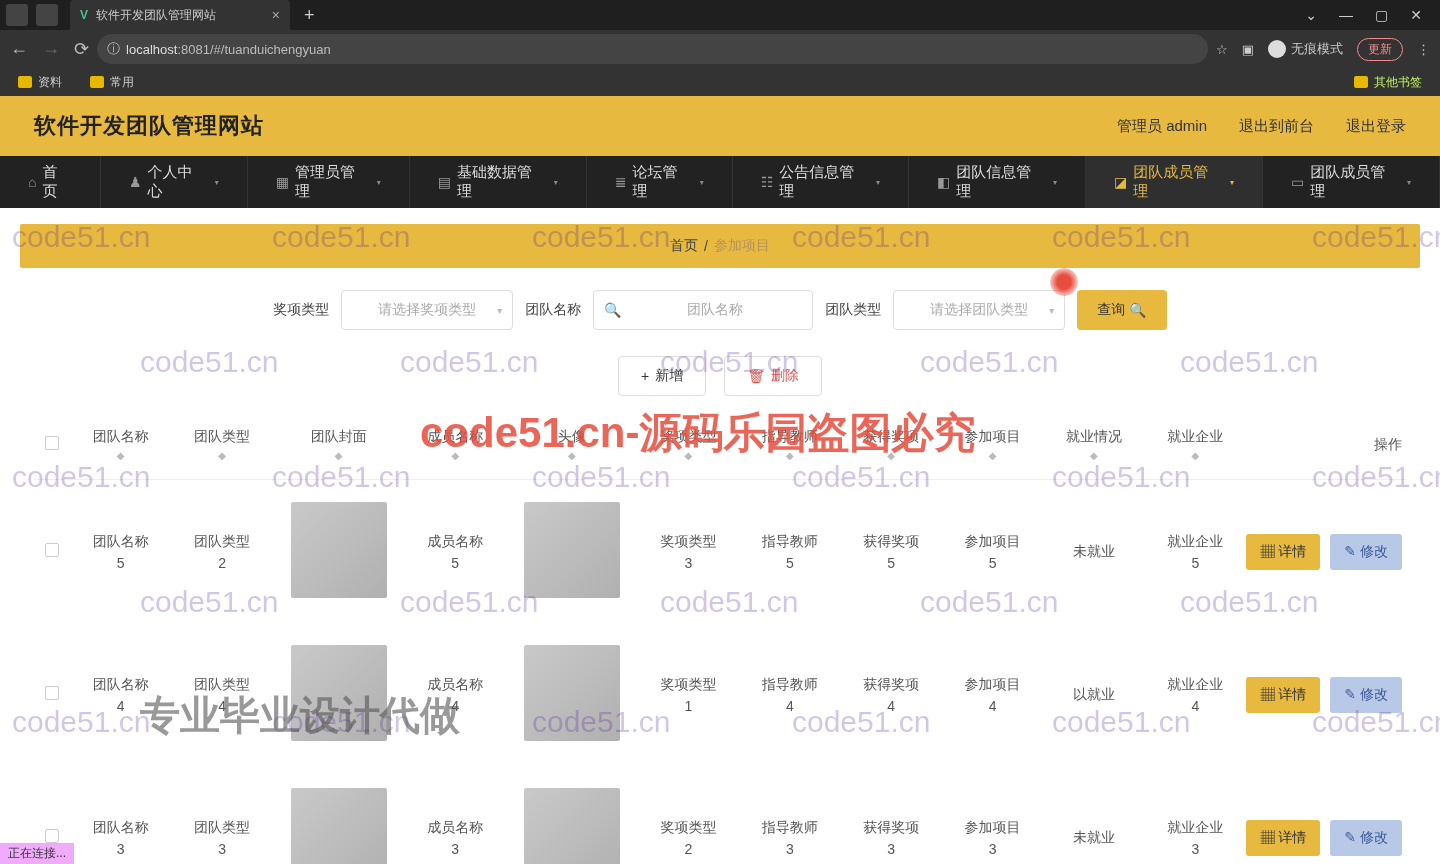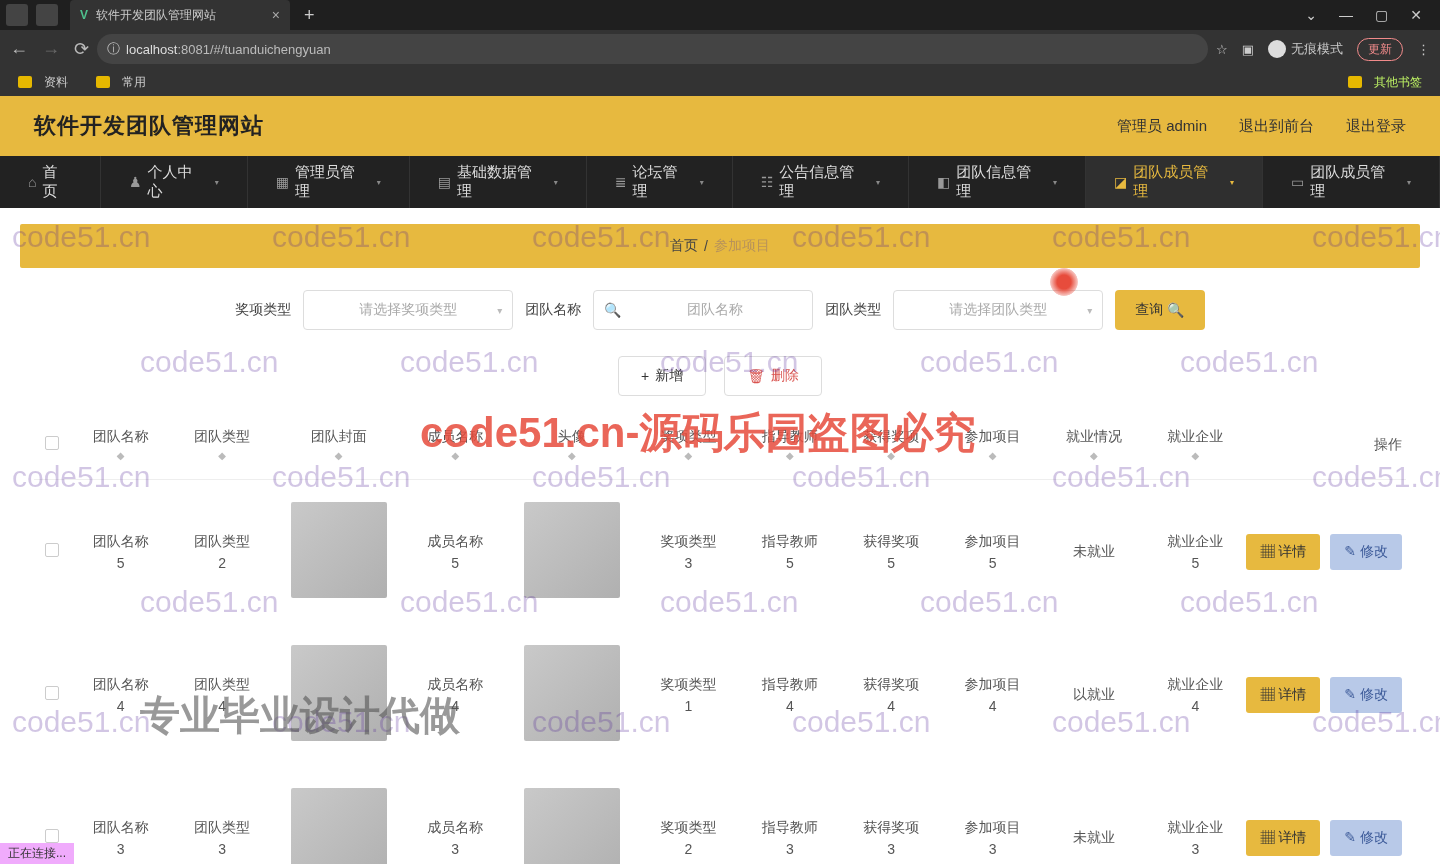--- a/index.html
+++ b/index.html
@@ -16,21 +16,21 @@
 .win-controls span svg, .win-controls span { color: #ccc; }
 .nav-bar { height: 38px; display: flex; align-items: center; padding: 0 10px; gap: 8px; background: #333; }
 .nav-arrows { color: #bbb; font-size: 18px; display: flex; gap: 14px; }
 .url-bar { flex: 1; background: #444; border-radius: 18px; height: 30px; display: flex; align-items: center; padding: 0 10px; color: #bbb; font-size: 13px; }
 .url-bar .info-icon { margin-right: 6px; }
 .url-bar-right { display: flex; gap: 14px; align-items: center; color: #ccc; font-size: 13px; }
 .incognito { display: flex; align-items: center; gap: 5px; }
 .incognito-icon { width: 18px; height: 18px; background: #ddd; border-radius: 50%; display: inline-block; }
 .update-btn { color: #f28b8b; border: 1px solid #f28b8b; border-radius: 14px; padding: 2px 10px; font-size: 12px; }
 .bookmark-bar { height: 28px; display: flex; align-items: center; padding: 0 18px; gap: 28px; background: #333; color: #ccc; font-size: 12px; }
-.bookmark-bar .bm { display: flex; align-items: center; gap: 12px; }
+.bookmark-bar .bm { display: flex; align-items: center; gap: 6px; }
 .bookmark-bar .folder { width: 14px; height: 12px; background: #e6b800; border-radius: 2px; display: inline-block; }
 .bookmark-bar .right { margin-left: auto; color: #bef264; }
 
 .page { background: #fff; }
 .site-header { height: 60px; background: #e7b93f; display: flex; align-items: center; padding: 0 34px; }
 .site-title { font-size: 22px; font-weight: bold; color: #222; letter-spacing: 1px; }
 .site-header .right-links { margin-left: auto; display: flex; gap: 32px; font-size: 15px; color: #333; }
 
 .top-nav { height: 52px; background: #222; display: flex; align-items: stretch; }
 .top-nav .item { border-right: 1px solid #333; display: flex; align-items: center; justify-content: center; gap: 6px; color: #ddd; padding: 0 28px; font-size: 15px; position: relative; cursor: pointer; }
@@ -38,21 +38,21 @@
 .top-nav .item .caret { color: #888; font-size: 8px; margin-left: 2px; }
 .top-nav .item.active { background: #2f2f2f; }
 .top-nav .item.active span { color: #e7b93f; }
 
 .breadcrumb { background: #e7b93f; height: 44px; display: flex; align-items: center; justify-content: center; gap: 6px; margin: 16px 20px; border-radius: 2px; font-size: 14px; color: #444; }
 .breadcrumb .crumb-cur { color: #b8935a; }
 
 .filter-row { display: flex; align-items: center; justify-content: center; gap: 12px; padding: 6px 0 12px; }
 .filter-row .flabel { font-size: 14px; color: #444; }
 .filter-row .select, .filter-row .input { border: 1px solid #ddd; height: 40px; border-radius: 4px; display: flex; align-items: center; padding: 0 10px; color: #aaa; font-size: 14px; }
-.filter-row .select { width: 210px; justify-content: center; position: relative; }
+.filter-row .select { width: 172px; justify-content: center; position: relative; }
 .filter-row .select .arrow-down { position: absolute; right: 10px; color: #bbb; font-size: 10px; }
 .filter-row .input { width: 220px; gap: 6px; }
 .filter-row .input .search-ic { color: #bbb; }
 .filter-row .input .ph { flex: 1; text-align: center; }
 .query-btn { background: #e7b93f; height: 40px; border-radius: 4px; padding: 0 20px; display: flex; align-items: center; gap: 4px; color: #333; cursor: pointer; }
 
 .actions { display: flex; justify-content: center; gap: 18px; padding: 14px 0; }
 .actions .btn { border: 1px solid #ddd; height: 40px; border-radius: 4px; padding: 0 22px; display: flex; align-items: center; gap: 6px; cursor: pointer; background: #fff; }
 .actions .btn.del { color: #d9534f; }
 

